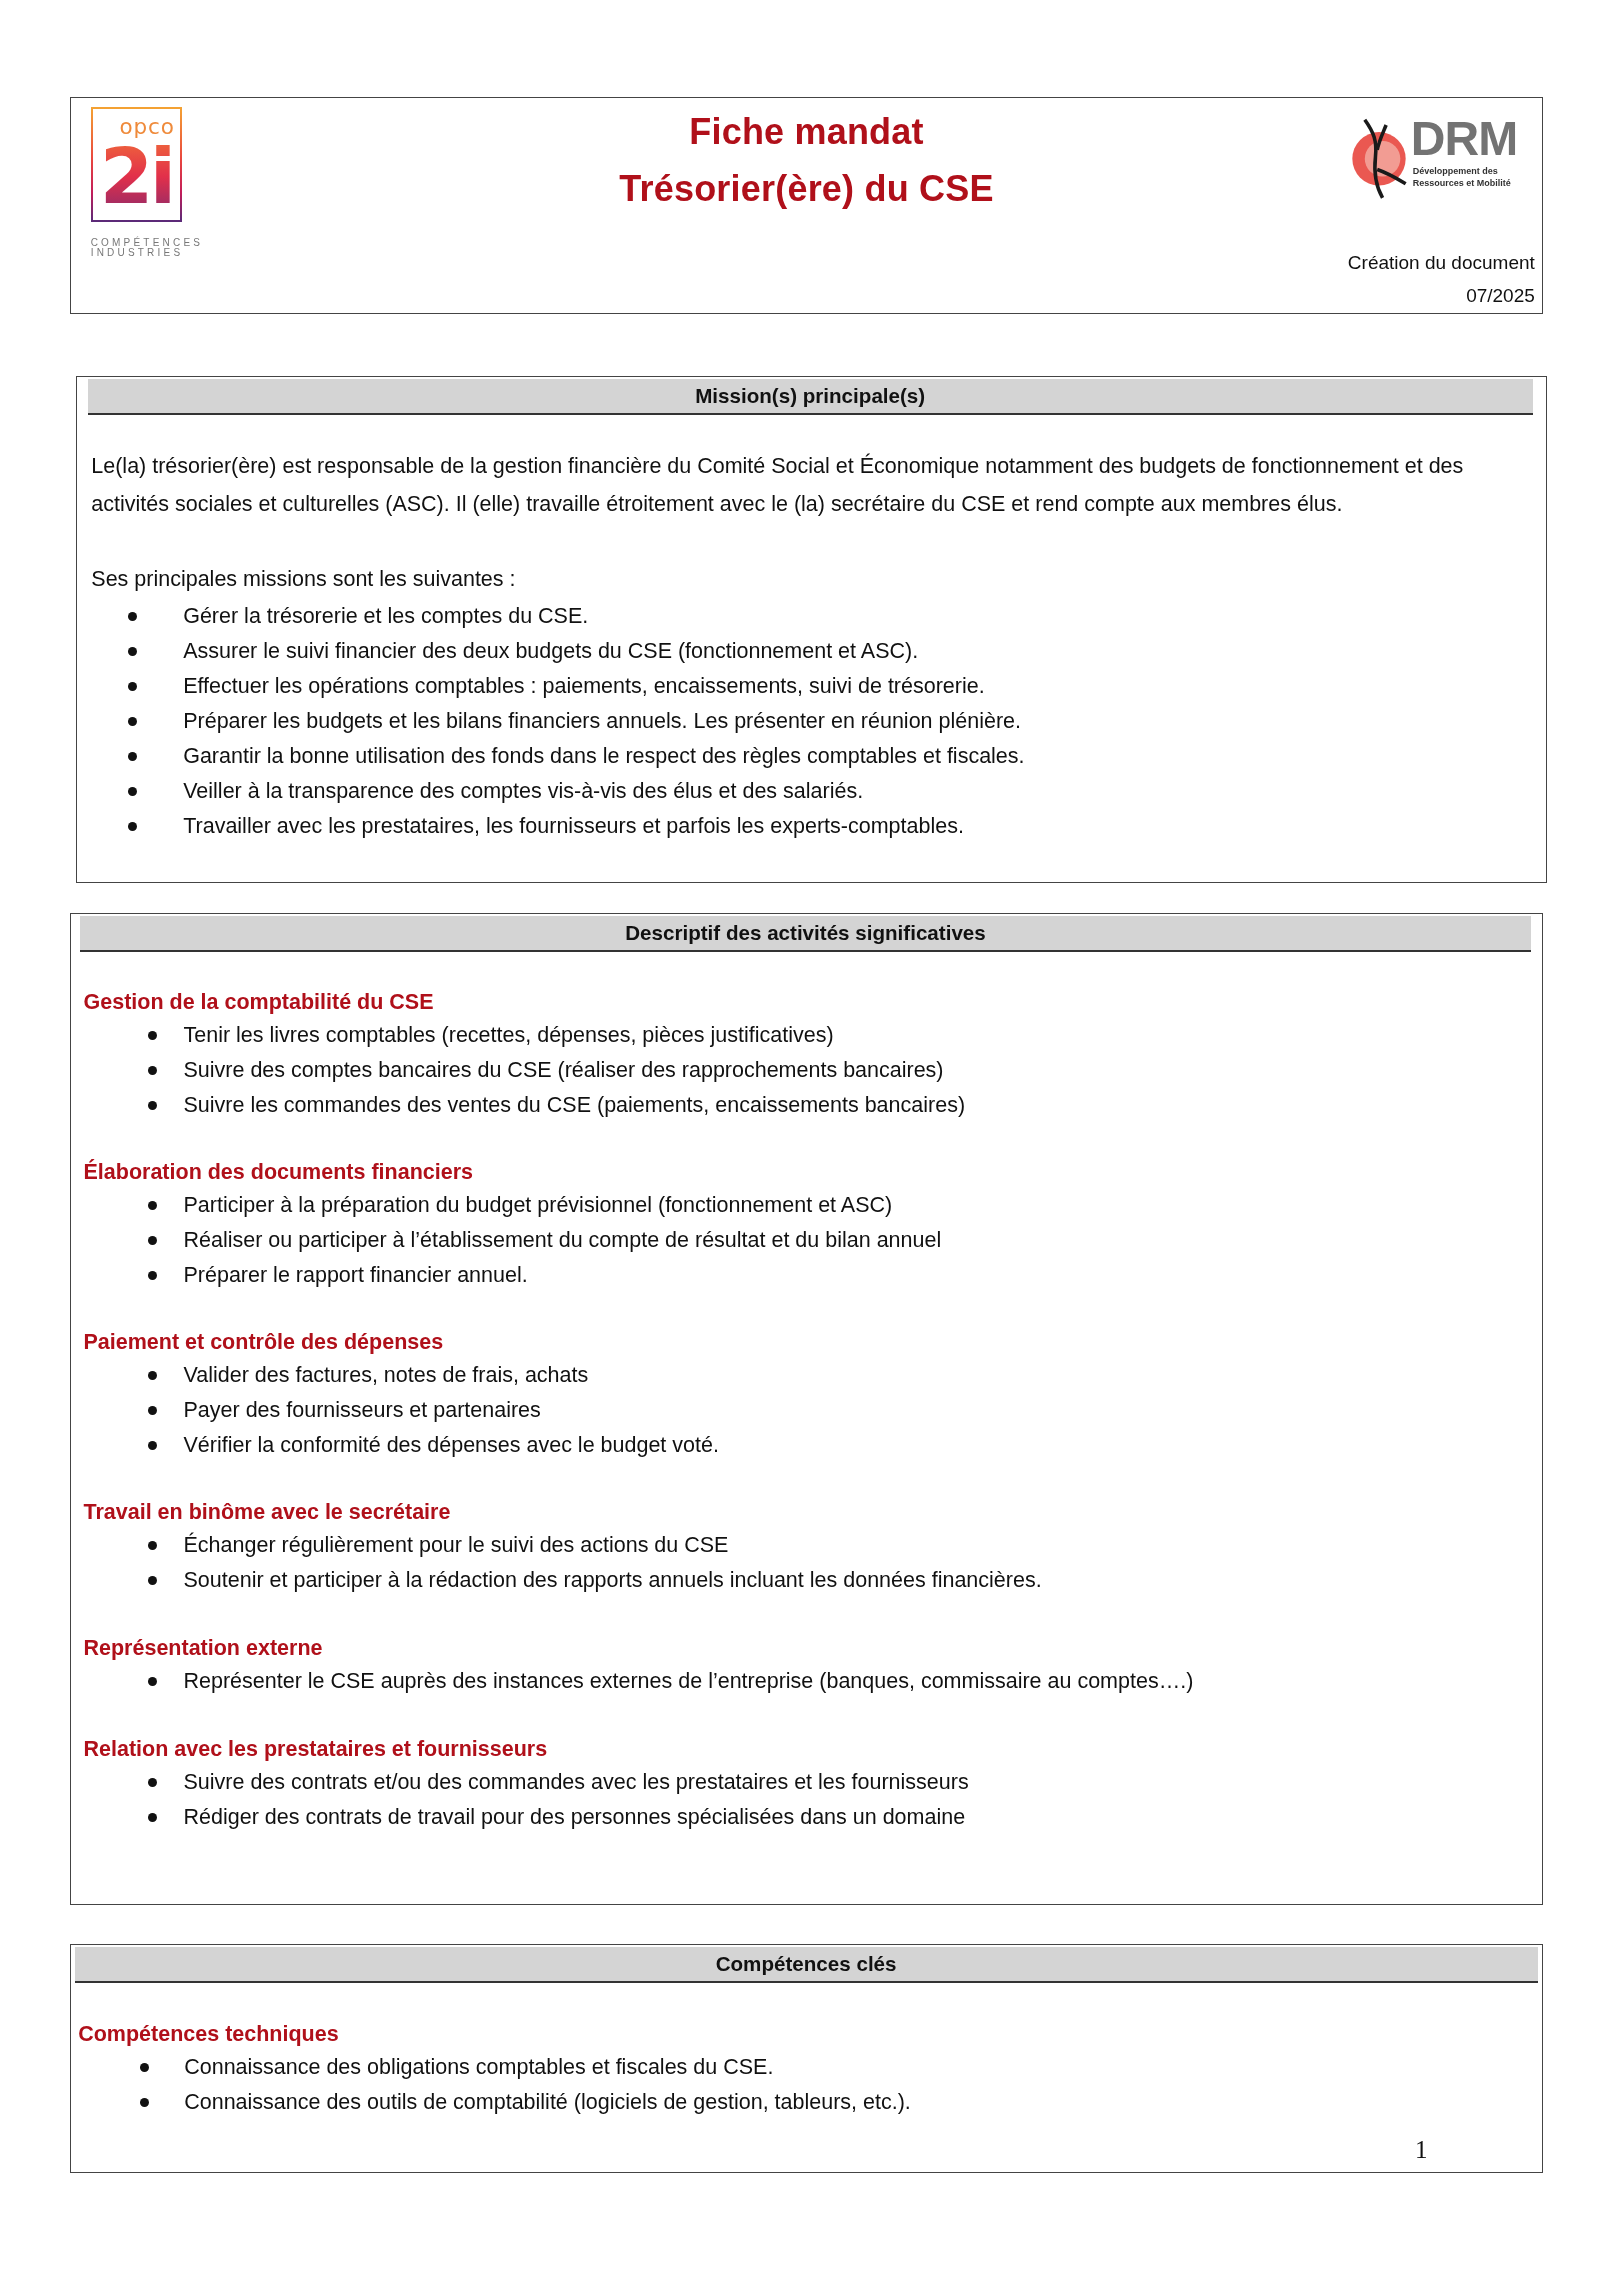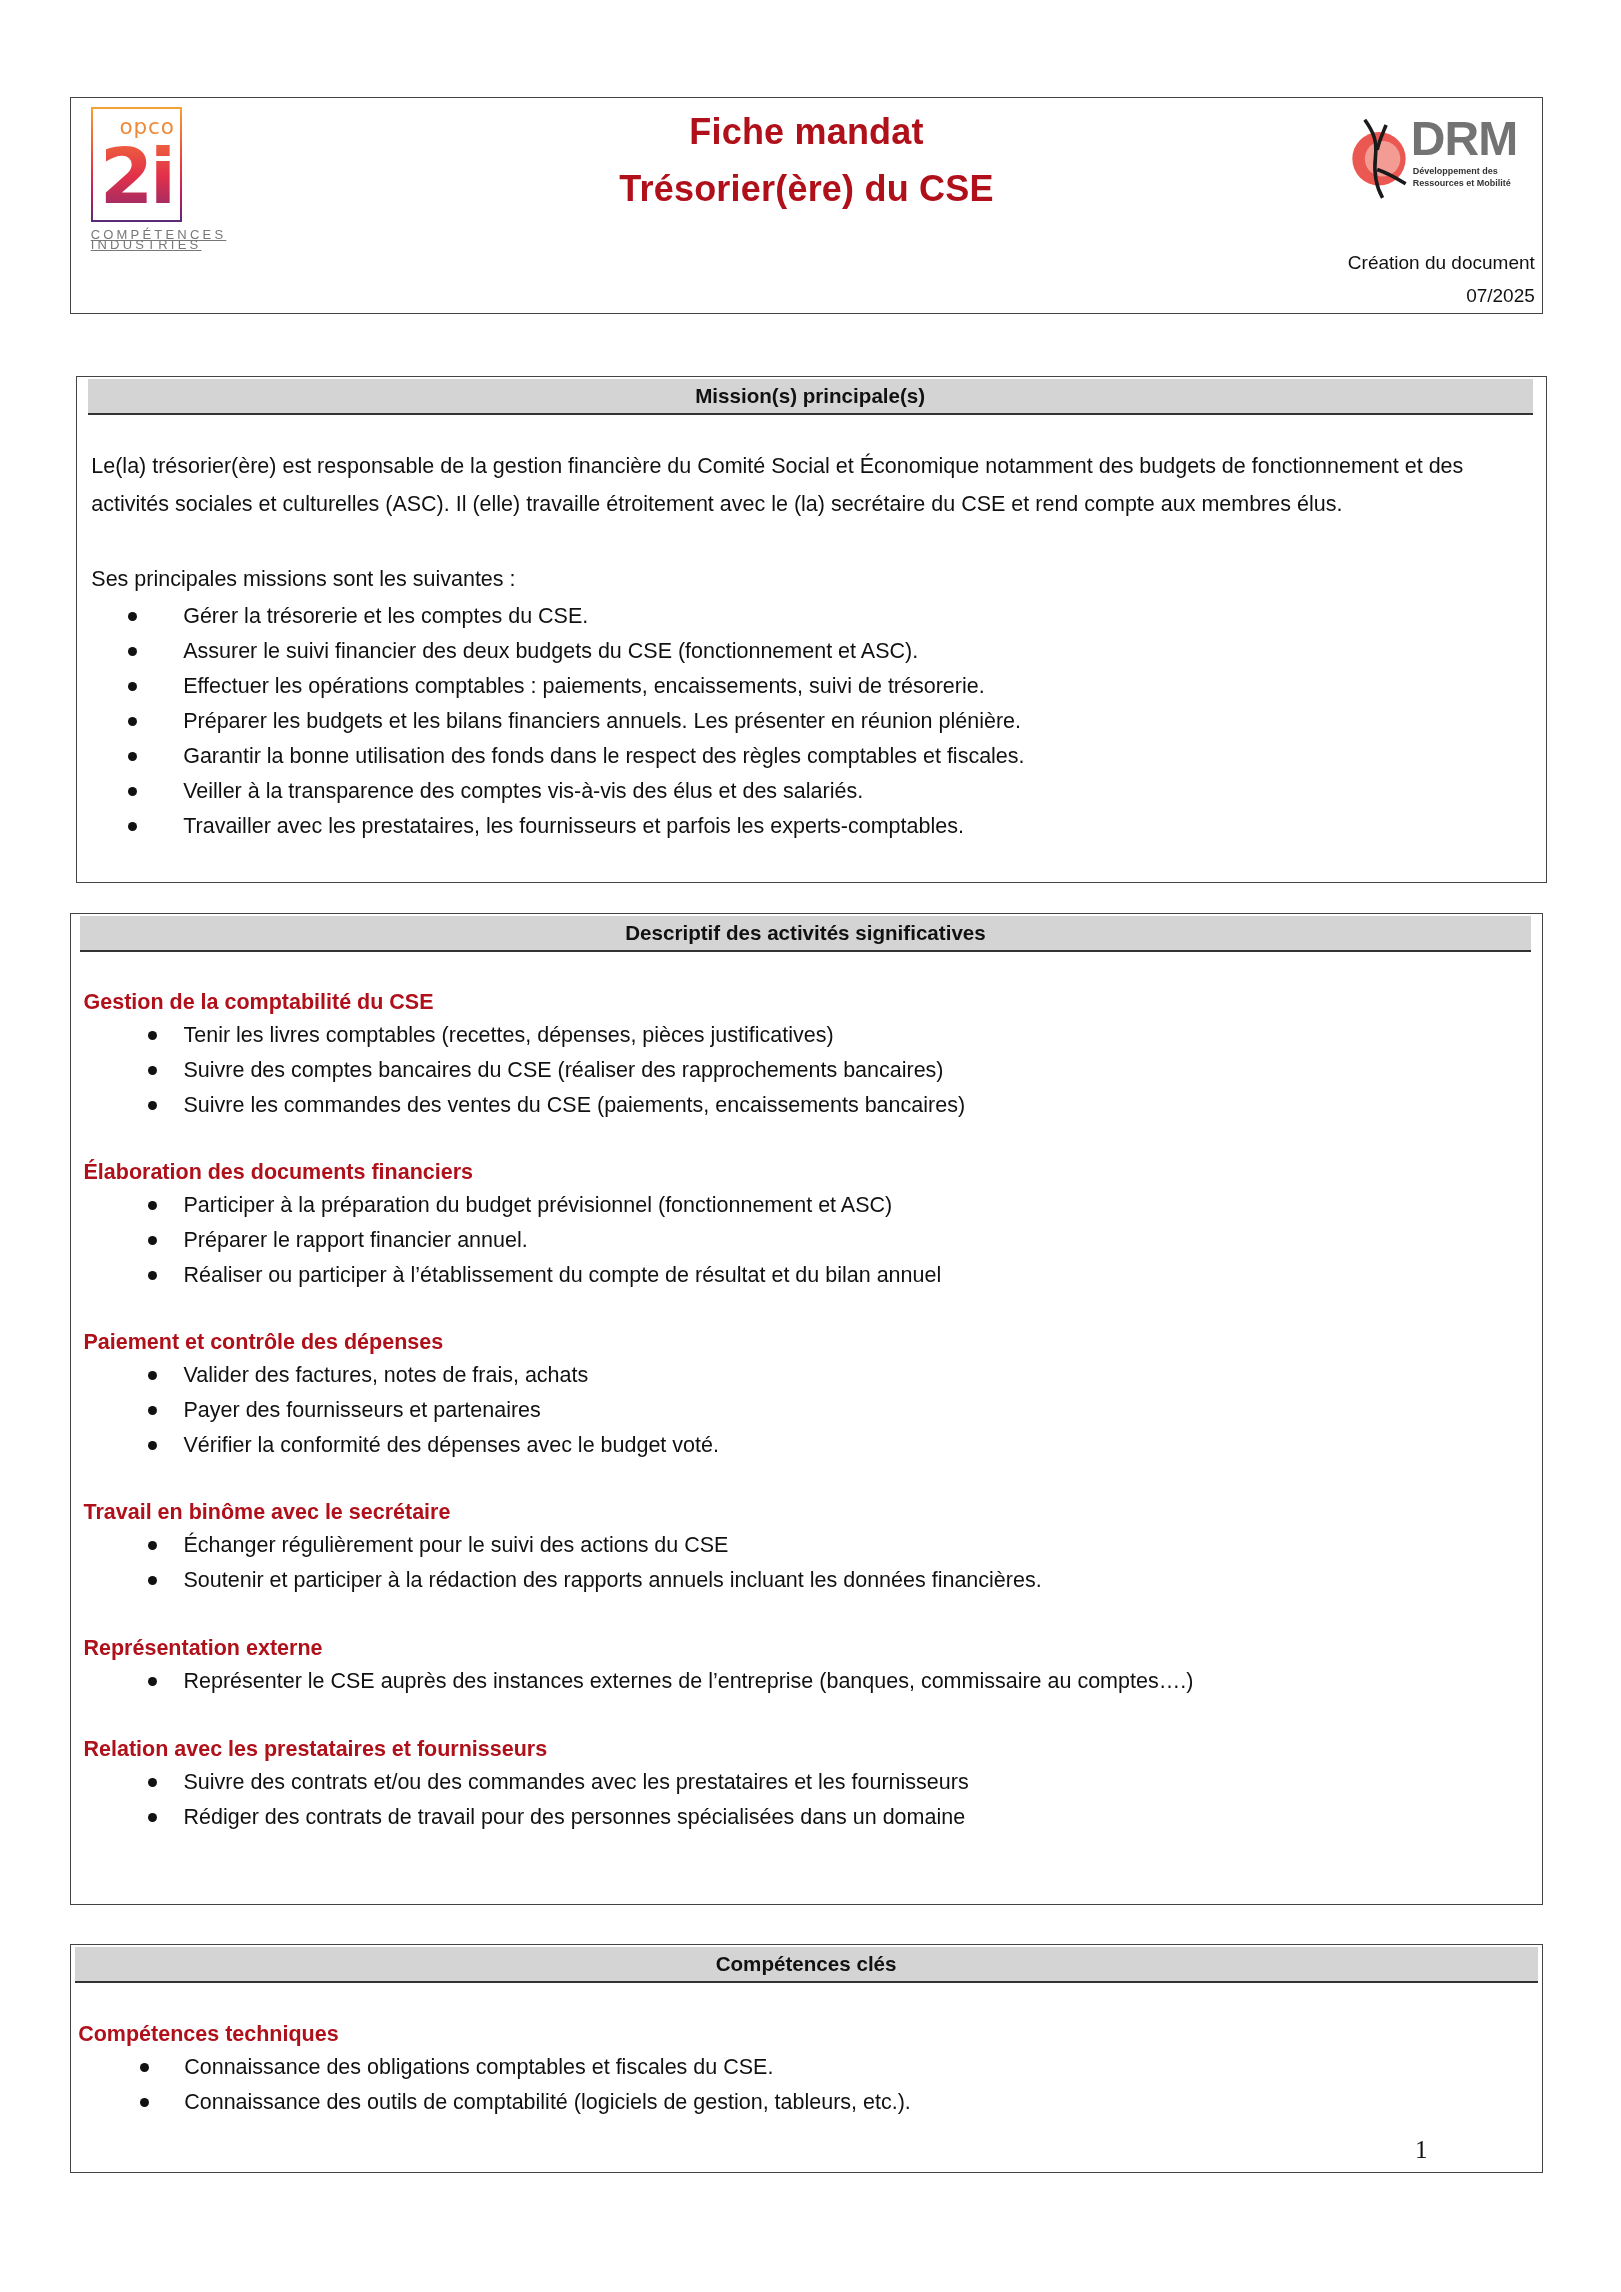--- a/index.html
+++ b/index.html
@@ -17,21 +17,21 @@
   .opco { position:absolute; left:19.7px; top:9px; width:97px; }
   .opco-frame { width:91px; height:115px; border:2.7px solid; box-sizing:border-box;
         border-image: linear-gradient(180deg,#f4a233 0%,#e9463e 45%,#c21d5a 75%,#5a2a78 100%) 1;
         position:relative; }
   .opco-word { position:absolute; top:5.4px; left:0; right:0; text-align:center; font-size:21.5px;
         color:#ef8a3a; letter-spacing:0.9px; font-family:"DejaVu Sans", sans-serif;padding-left:22px; }
   .opco-2i { position:absolute; top:27px; left:0; right:0; text-align:center; font-size:77px;
         line-height:81px; font-weight:bold; font-family:"DejaVu Sans", sans-serif;
         background:linear-gradient(180deg,#f06a3a 0%,#e2304a 50%,#8a2a6c 100%);
         -webkit-background-clip:text; background-clip:text; color:transparent; letter-spacing:-3.6px; }
-  .opco-sub { font-size:13px; letter-spacing:3.2px; color:#777; margin-top:8px; line-height:9.9px;text-decoration:underline; }
+  .opco-sub { font-size:10px; letter-spacing:3.2px; color:#777; margin-top:16px; line-height:9.9px; }
   
   .drm { position:absolute; right:7.2px; top:7.2px; width:188px; height:99px; }
   .drm-swirl { position:absolute; left:0; top:9px; width:64px; height:86px; }
   .drm-text { position:absolute; left:64px; top:5.4px; font-size:48px; font-weight:bold;
         color:#737373; letter-spacing:-0.9px; font-family:"Liberation Sans", sans-serif; }
   .drm-sub { position:absolute; left:66px; top:61px; font-size:9px; line-height:11.6px;
         font-weight:bold; color:#333; }
   
   .sec-head { position:absolute; background:#d4d4d4; border-bottom:2.7px solid #333;
         text-align:center; font-weight:bold; font-size:20.6px; line-height:34px; color:#111; }
@@ -116,22 +116,22 @@
     <li>Tenir les livres comptables (recettes, dépenses, pièces justificatives)</li>
     <li>Suivre des comptes bancaires du CSE (réaliser des rapprochements bancaires)</li>
     <li>Suivre les commandes des ventes du CSE (paiements, encaissements bancaires)</li>
     </ul>
   </div>
 
   <div class="group" style="top:242px;">
     <div class="sub-title">Élaboration des documents financiers</div>
     <ul class="bul">
     <li>Participer à la préparation du budget prévisionnel (fonctionnement et ASC)</li>
+    <li>Réaliser ou participer à l’établissement du compte de résultat et du bilan annuel</li>
     <li>Préparer le rapport financier annuel.</li>
-    <li>Réaliser ou participer à l’établissement du compte de résultat et du bilan annuel</li>
     </ul>
   </div>
 
   <div class="group" style="top:412px;">
     <div class="sub-title">Paiement et contrôle des dépenses</div>
     <ul class="bul">
     <li>Valider des factures, notes de frais, achats</li>
     <li>Payer des fournisseurs et partenaires</li>
     <li>Vérifier la conformité des dépenses avec le budget voté.</li>
     </ul>

